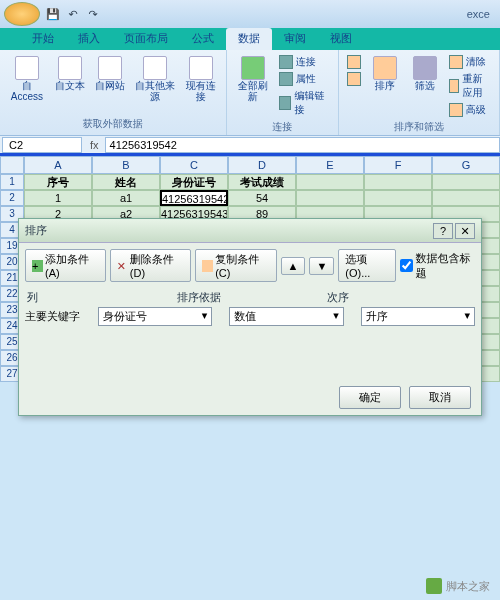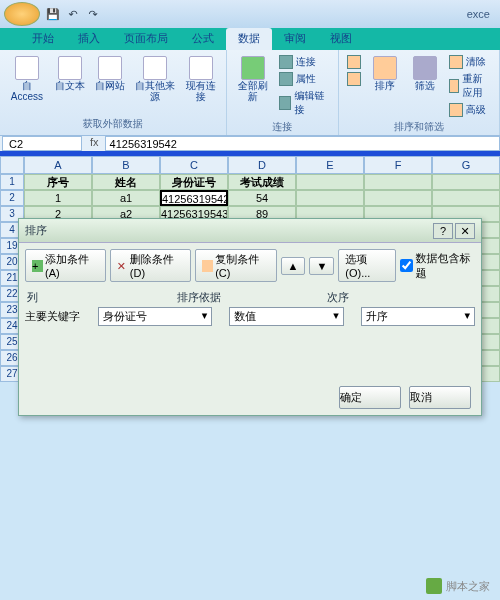--- a/index.html
+++ b/index.html
@@ -15,21 +15,21 @@
 .ribbon{height:86px;background:linear-gradient(#eaf3fb,#d5e6f6);border-bottom:1px solid #9bbde0;display:flex}
 .rgroup{border-right:1px solid #b7d2ea;padding:4px 6px;display:flex;flex-direction:column}
 .rgroup-body{flex:1;display:flex;gap:4px;align-items:flex-start}
 .rgroup-label{text-align:center;color:#4a6a96;font-size:10px;padding-top:2px}
 .rbtn{display:flex;flex-direction:column;align-items:center;gap:0;padding:2px;min-width:36px}
 .rbtn-icon{width:24px;height:24px;border:1px solid #aac;background:#fff;border-radius:2px}
 .rbtn-label{font-size:10px;color:#15428b;text-align:center;line-height:11px}
 .rsm{display:flex;flex-direction:column;gap:1px}
 .rsm-item{display:flex;align-items:center;gap:3px;color:#15428b;font-size:10px;padding:1px 2px}
 .rsm-icon{width:14px;height:14px;background:#7aa;border:1px solid #588}
-.namebox-row{height:20px;background:#e4eff9;display:flex;border-bottom:5px solid #1d4ed8}
+.namebox-row{height:20px;background:#e4eff9;display:flex;align-items:center;border-bottom:3px solid #1d4ed8}
 .namebox{width:80px;border:1px solid #9bbde0;background:#fff;padding:1px 6px;margin:0 2px}
 .fx{padding:0 6px;color:#555}
 .formula{flex:1;background:#fff;border:1px solid #9bbde0;padding:1px 4px}
 .grid{background:#d7ead7}
 .col-hdrs,.row{display:flex}
 .corner{width:24px;height:18px;background:#e4eff9;border:1px solid #9bbde0}
 .col-hdr{width:68px;height:18px;background:#e4eff9;border:1px solid #9bbde0;text-align:center;color:#15428b;line-height:16px}
 .row-hdr{width:24px;height:16px;background:#e4eff9;border:1px solid #9bbde0;text-align:center;color:#15428b;font-size:10px;line-height:14px}
 .cell{width:68px;height:16px;border:1px solid #a8c8a8;text-align:center;background:#d7ead7;line-height:14px;font-size:11px;overflow:hidden}
 .cell.hdr{font-weight:bold}
@@ -44,21 +44,21 @@
 .dlg-chk{margin-left:auto;display:flex;align-items:center;gap:3px}
 .dlg-cols{display:flex;padding:0 6px;gap:0}
 .dlg-col{flex:1}
 .dlg-col-hdr{padding:2px;color:#234}
 .dlg-row{display:flex;padding:0 6px;align-items:center;gap:17px}
 .dlg-label{width:56px}
 .dlg-select{flex:1;border:1px solid #89a;background:#fff;padding:1px 4px;display:flex}
 .dlg-select span:last-child{margin-left:auto}
 .dlg-body{height:70px}
 .dlg-footer{position:absolute;bottom:6px;right:10px;display:flex;gap:8px}
-.dlg-footer-btn{width:62px;padding:3px 0;text-align:left;border:1px solid #89a;background:linear-gradient(#fff,#dce4dc);border-radius:2px}
+.dlg-footer-btn{width:62px;padding:3px 0;text-align:center;border:1px solid #89a;background:linear-gradient(#fff,#dce4dc);border-radius:2px}
 .watermark{position:absolute;bottom:6px;right:10px;color:#888;font-size:14px;display:flex;align-items:center;gap:4px}
 .watermark-icon{width:16px;height:16px;background:#6a4;border-radius:2px}
 </style>
 </head>
 <body>
 
 <div class="titlebar">
   <div class="office-btn"></div>
   <div class="qat">
     <div class="qat-btn">💾</div>

